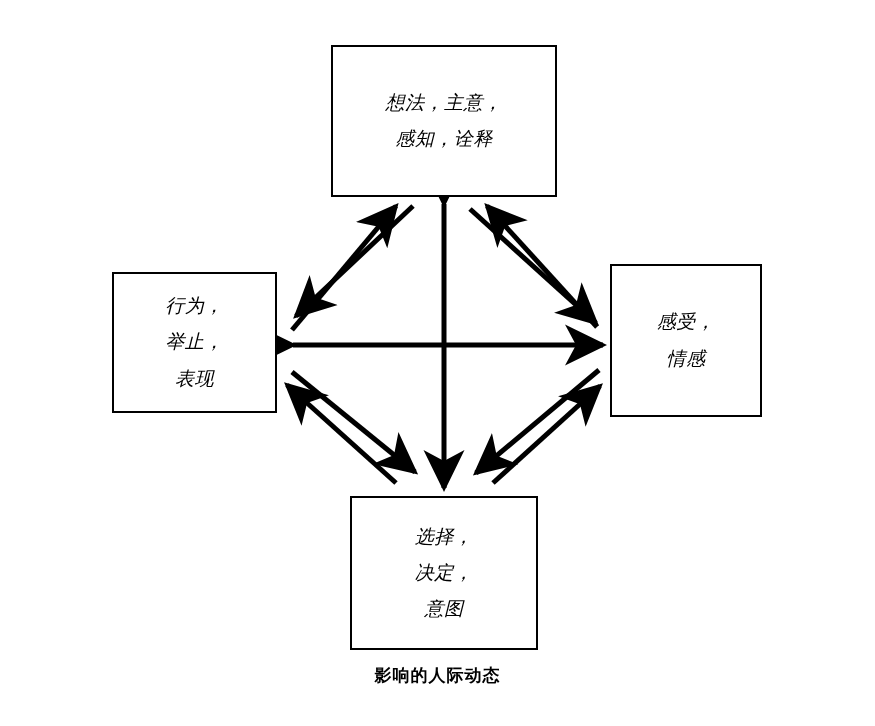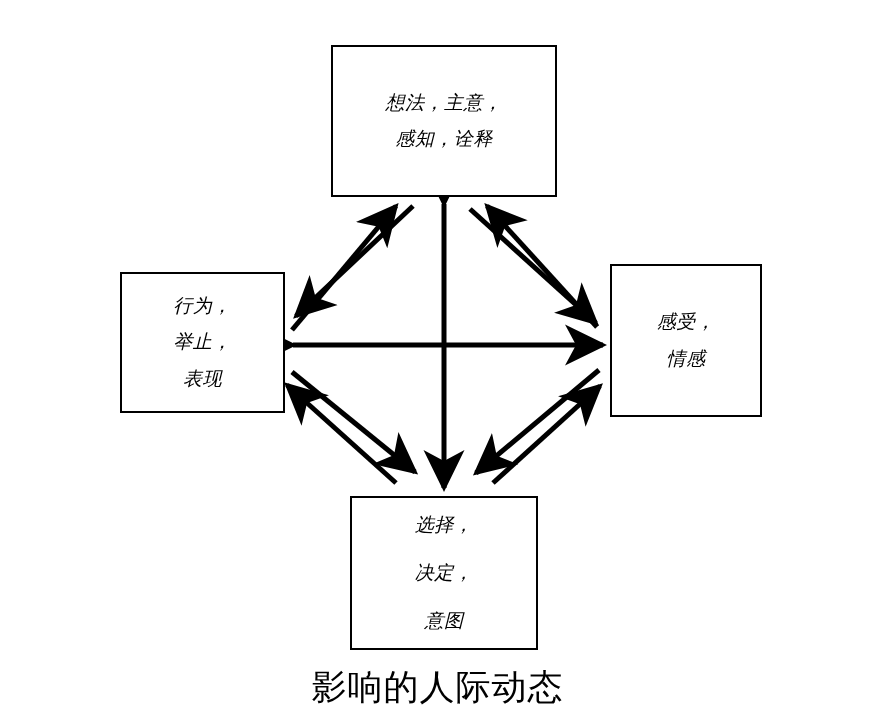--- a/index.html
+++ b/index.html
@@ -44,46 +44,45 @@
   .node .line {
     white-space: nowrap;
   }
   #node-top {
     left: 331px;
     top: 45px;
     width: 226px;
     height: 152px;
   }
   #node-left {
-    left: 120px;
+    left: 112px;
     top: 272px;
     width: 165px;
     height: 141px;
   }
   #node-right {
     left: 610px;
     top: 264px;
     width: 152px;
     height: 153px;
   }
   #node-bottom {
     left: 350px;
     top: 496px;
     width: 188px;
     height: 154px;
-    gap: 12px;
   }
   #caption {
     position: absolute;
     left: 0;
     top: 664px;
     width: 875px;
     text-align: center;
-    font-size: 35px;
-    font-weight: normal;
+    font-size: 17px;
+    font-weight: bold;
     letter-spacing: 1px;
   }
 </style>
 </head>
 <body>
 
 <div id="stage">
 
   <svg id="wires" viewBox="0 0 875 726" xmlns="http://www.w3.org/2000/svg">
     <defs>

